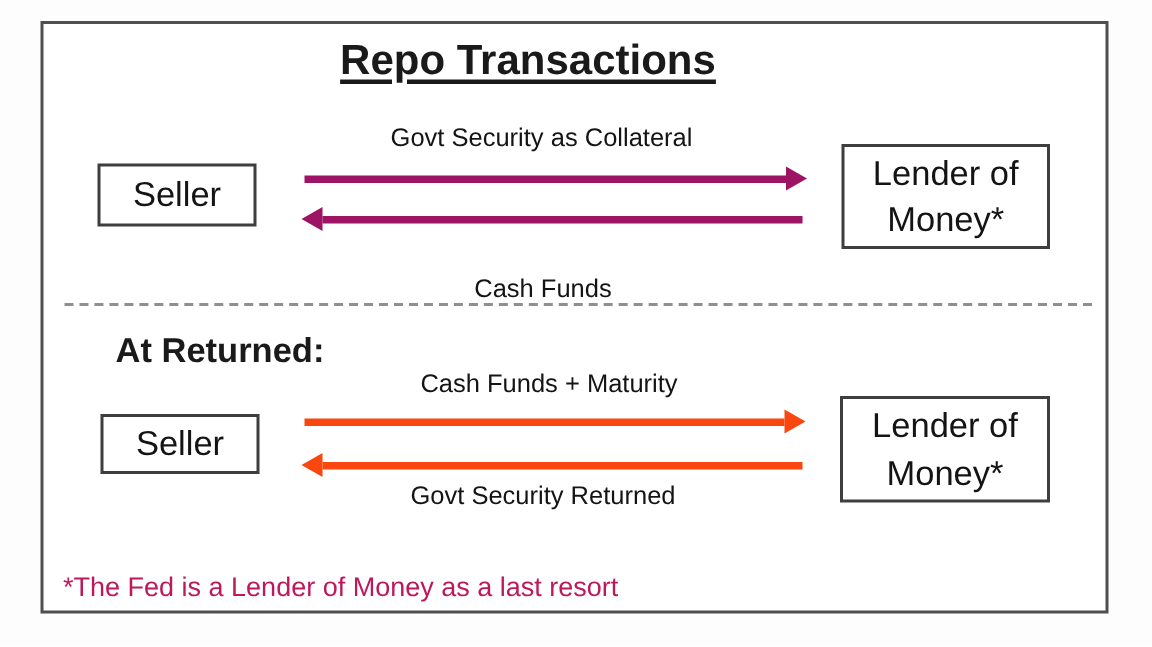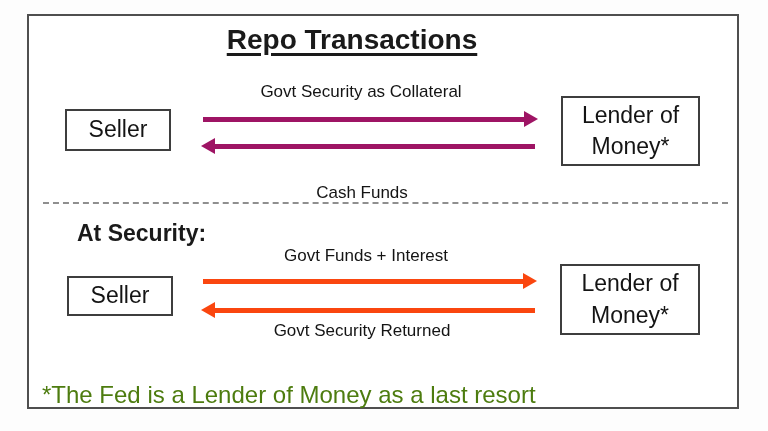--- a/index.html
+++ b/index.html
@@ -34,21 +34,21 @@
   .divider{
     position:absolute;left:43px;top:202px;width:685px;height:0;
     border-top:2px dashed #8f8f8f;
   }
   .section-heading{
     position:absolute;left:77px;top:220px;
     font-size:23px;font-weight:bold;white-space:nowrap;
   }
   .footnote{
     position:absolute;left:42px;top:381px;
-    font-size:24px;white-space:nowrap;color:#4d7c0f;
+    font-size:18px;white-space:nowrap;color:#be185d;
   }
 </style>
 </head>
 <body>
 
 <div class="canvas">
   <div class="frame"></div>
 
   <div class="title">Repo Transactions</div>
 
@@ -69,23 +69,23 @@
   </div>
 
   <div class="flow-label" style="left:362px;top:157px;margin-top:26px;">Cash Funds</div>
 
   <div class="node-box" style="left:561px;top:96px;width:139px;height:70px;padding:0 12px;">
     <span>Lender of Money*</span>
   </div>
 
   <div class="divider"></div>
 
-  <div class="section-heading">At Security:</div>
+  <div class="section-heading">At Returned:</div>
 
-  <div class="flow-label" style="left:366px;top:246px;">Govt Funds + Interest</div>
+  <div class="flow-label" style="left:366px;top:246px;">Cash Funds + Maturity</div>
 
   <div class="arrow" style="left:203px;top:273px;width:334px;">
     <div class="shaft" style="background: rgb(250, 70, 15);"></div>
     <div class="head head-right" style="border-left-color: rgb(250, 70, 15);"></div>
   </div>
 
   <div class="node-box" style="left:67px;top:276px;width:106px;height:40px;">
     <span>Seller</span>
   </div>
 

